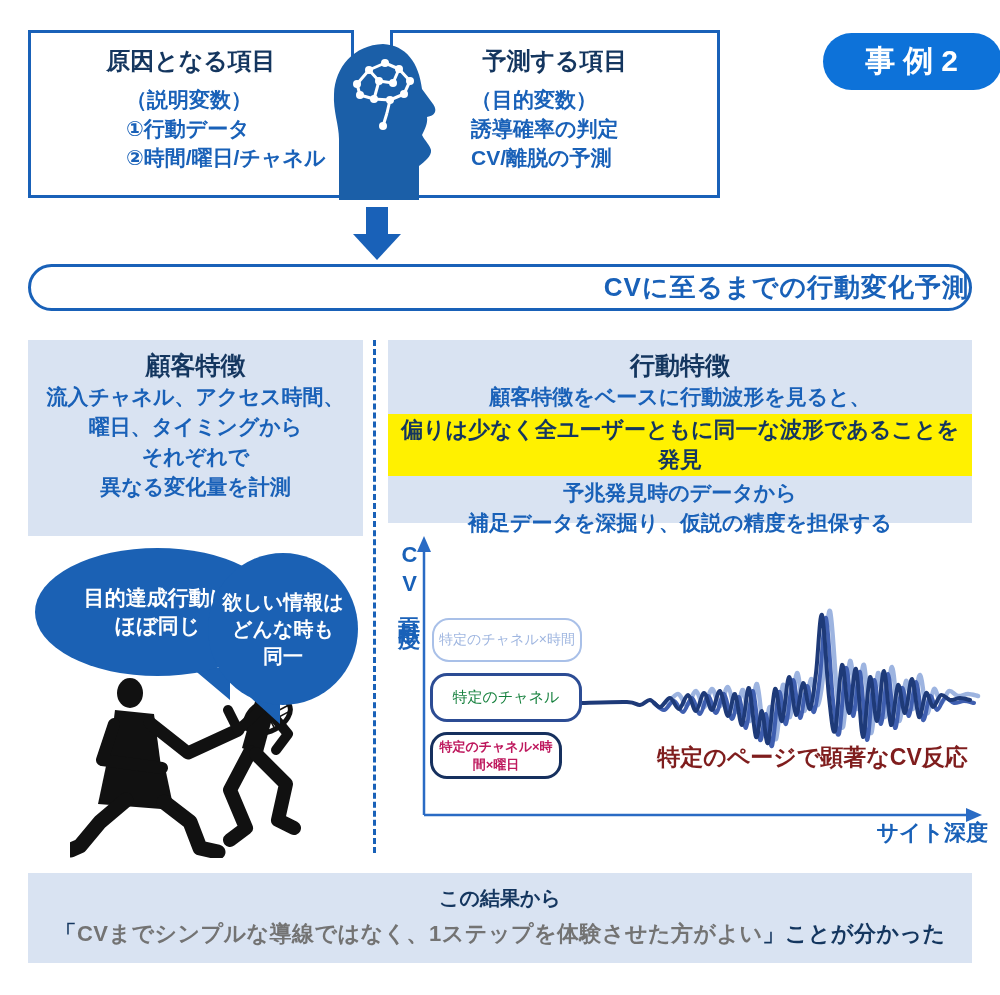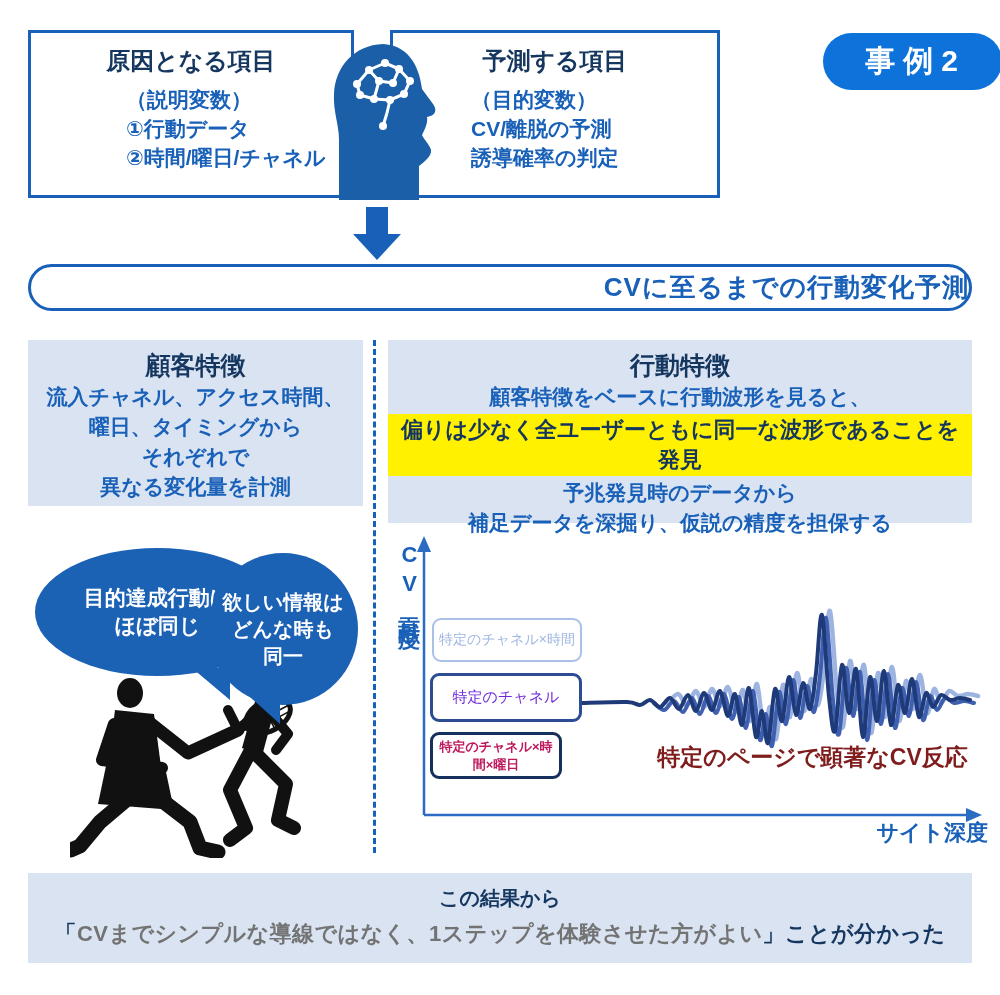--- a/index.html
+++ b/index.html
@@ -27,21 +27,21 @@
   
   .down-arrow{left:353px;top:207px;}
 
   
   .pill{left:28px;top:264px;width:944px;height:47px;border:3px solid #1961b8;border-radius:24px;
         background:#fff;display:flex;align-items:center;justify-content:flex-end;
         font-size:26px;font-weight:bold;color:#1961b8;letter-spacing:1px;}
 
   
   .panel{background:#d9e3f2;}
-  .panel-customer{left:28px;top:340px;width:335px;height:166px;}
+  .panel-customer{left:28px;top:340px;width:335px;height:196px;}
   .panel-behavior{left:388px;top:340px;width:584px;height:183px;}
   .divider{left:373px;top:340px;width:0;height:513px;border-left:3px dashed #1961b8;}
   .panel-title{margin-top:9px;text-align:center;font-size:25px;font-weight:bold;color:#14365f;}
   .panel-line{text-align:center;font-size:21px;line-height:30px;color:#1961b8;font-weight:bold;}
   .hl-row{text-align:center;margin:2px 0;}
   .hl{display:inline-block;background:#fff100;color:#14365f;font-size:22px;font-weight:bold;
       padding:1px 5px;}
 
   
   .bubble{background:#1b61b4;border-radius:50%;color:#fff;font-weight:bold;
@@ -53,25 +53,25 @@
   .tail1{left:192px;top:668px;border-width:0 38px 32px 0;
          border-color:transparent #1b61b4 transparent transparent;}
   .tail2{left:250px;top:697px;border-width:0 30px 27px 0;
          border-color:transparent #1b61b4 transparent transparent;}
 
   
   .chart-svg{left:388px;top:534px;}
   .y-label{left:394px;top:542px;writing-mode:vertical-rl;text-orientation:upright;
            font-size:22px;font-weight:bold;color:#1961b8;letter-spacing:4px;}
   .x-label{left:868px;top:818px;width:120px;text-align:right;font-size:22px;font-weight:bold;color:#1961b8;}
-  .legend-box{background:#fff;border-radius:9px;display:flex;align-items:center;justify-content:center;text-align:center;}
+  .legend-box{background:#fff;border-radius:17px;display:flex;align-items:center;justify-content:center;text-align:center;}
   .legend-faded{left:432px;top:618px;width:150px;height:44px;border:2px solid #a9c0e8;
                 color:#9fb6e0;font-size:14px;}
   .legend-normal{left:430px;top:673px;width:152px;height:49px;border:3px solid #2c4c94;
-                 color:#6d28d9;font-size:15px;}
+                 color:#15803d;font-size:15px;}
   .legend-bold{left:430px;top:732px;width:132px;height:47px;border:3px solid #16305e;
                color:#be185d;font-size:13px;font-weight:bold;}
   .annotation{left:640px;top:742px;width:345px;text-align:center;font-size:23px;
               font-weight:bold;color:#7f1d1d;}
 
   
   .people-svg{left:70px;top:668px;z-index:1;}
 
   
   .footer{left:28px;top:873px;width:944px;height:90px;background:#d9e3f2;text-align:center;}
@@ -88,22 +88,22 @@
     <div>（説明変数）</div>
     <div>①行動データ</div>
     <div>②時間/曜日/チャネル</div>
   </div>
 </div>
 
 <div class="abs top-box box-predict">
   <div class="top-title">予測する項目</div>
   <div class="top-lines">
     <div>（目的変数）</div>
+    <div>誘導確率の判定</div>
     <div>CV/離脱の予測</div>
-    <div>誘導確率の判定</div>
   </div>
 </div>
 
 <svg class="abs head-svg" width="116" height="158" viewBox="0 0 116 158">
   <path fill="#1b5fa8" d="M56 2 C27 3 8 25 7 52 C6 69 12 83 12 97 L12 158 L92 158 L92 124
     C97 120 105 114 104 108 C103 103 98 99 95 93 C98 87 101 81 100 75 C111 73 109 66 106 62
     L95 47 C92 21 79 3 56 2 Z"></path>
   <g stroke="#fff" stroke-width="3" fill="none">
     <path d="M30 42 L42 28 M42 28 L58 21 M58 21 L72 27 M72 27 L83 39 M83 39 L77 52 M77 52 L63 58
              M63 58 L47 57 M47 57 L33 53 M33 53 L30 42 M52 39 L42 28 M52 39 L66 41 M66 41 L72 27

